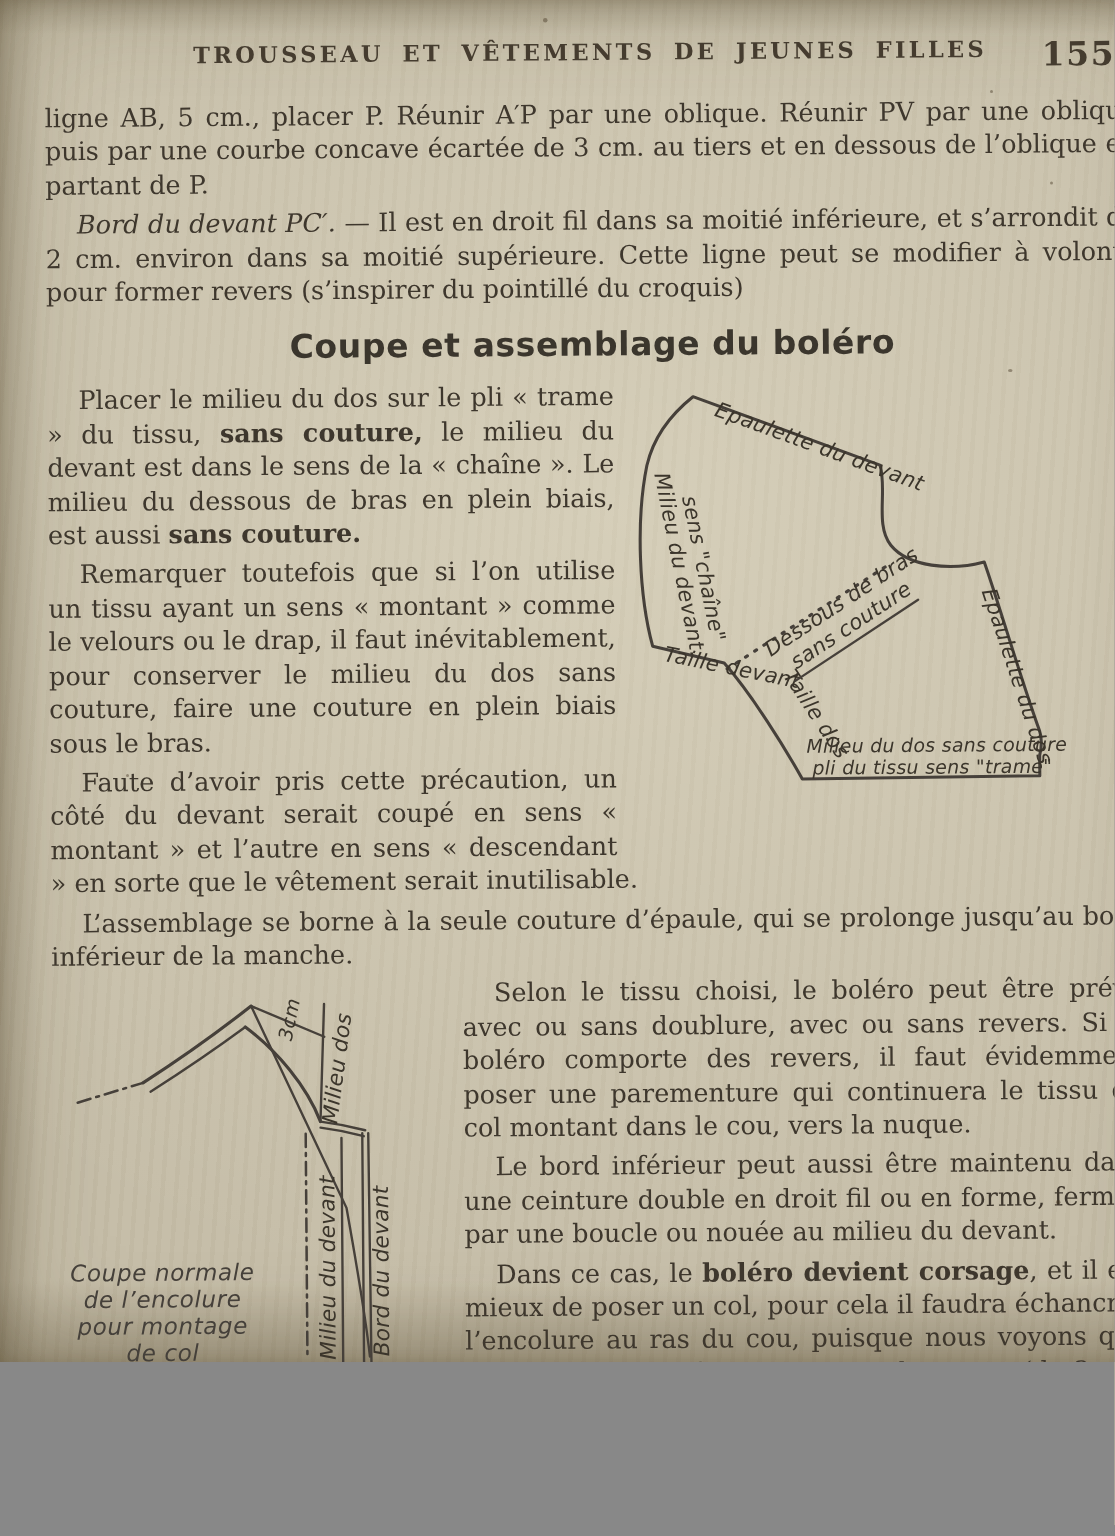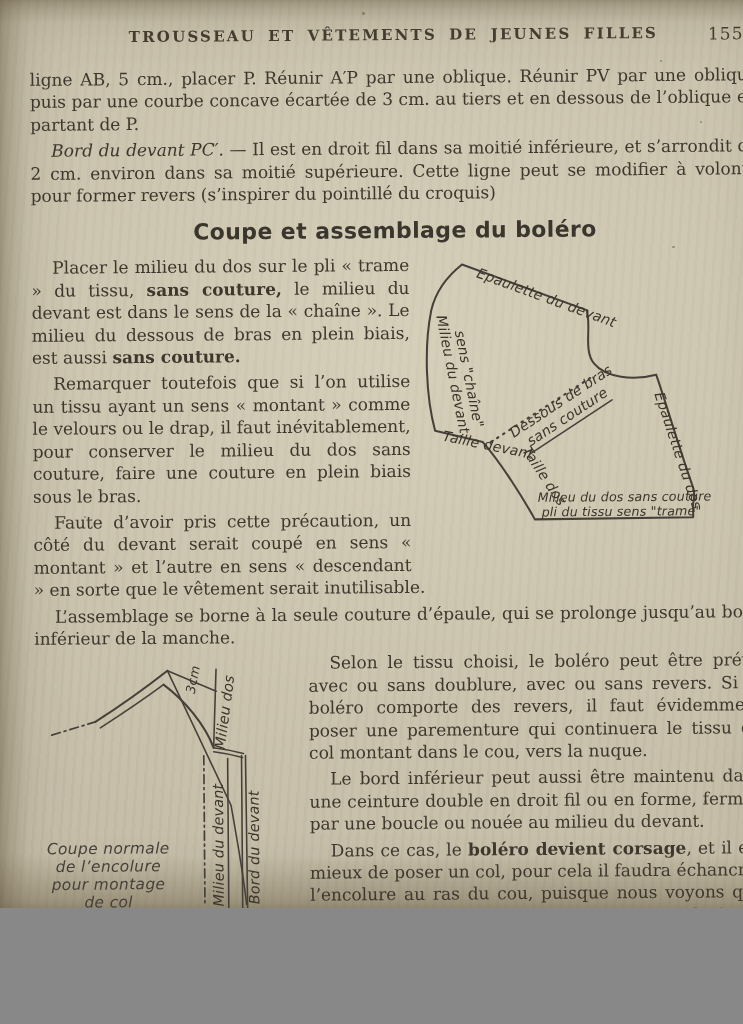--- a/index.html
+++ b/index.html
@@ -16,21 +16,21 @@
     font-family:"DejaVu Serif", serif;
     color:#3c352b;
     padding-left:48px;
   }
   .content{position:absolute;left:33px;right:30px;top:26px;transform:rotate(-0.45deg);}
   .pghead{position:relative;height:26px;}
   .pghead .title{
     display:block;text-align:center;font-weight:700;font-size:15px;
     letter-spacing:2.2px;word-spacing:5px;color:#453c2f;
   }
-  .pghead .folio{position:absolute;right:14px;top:0;font-weight:400;font-size:17px;color:#453c2f;letter-spacing:1px;}
+  .pghead .folio{position:absolute;right:14px;top:0;font-weight:700;font-size:22px;color:#453c2f;letter-spacing:1px;}
   p{margin:0 0 4px 0;text-align:justify;font-size:17px;line-height:22.4px;color:#3e372d;}
   p.indent{text-indent:21px;}
   .lead-italic{font-style:italic;}
   .bold{font-weight:700;}
   h2.sect{
     margin:14px 0 11px 0;text-align:center;
     font-family:"DejaVu Sans", sans-serif;font-weight:700;font-size:22px;
     color:#3b362d;letter-spacing:0.4px;
   }
   .sec{overflow:visible;}

